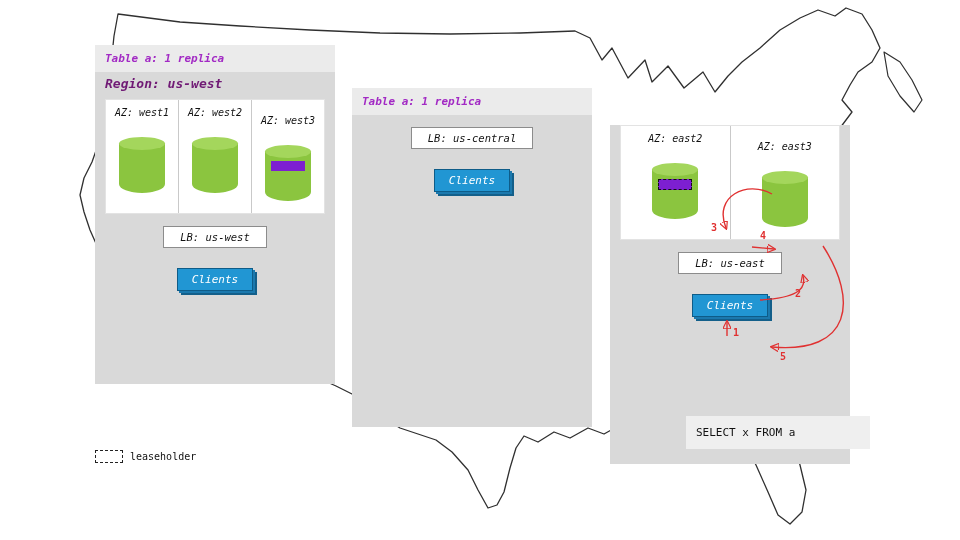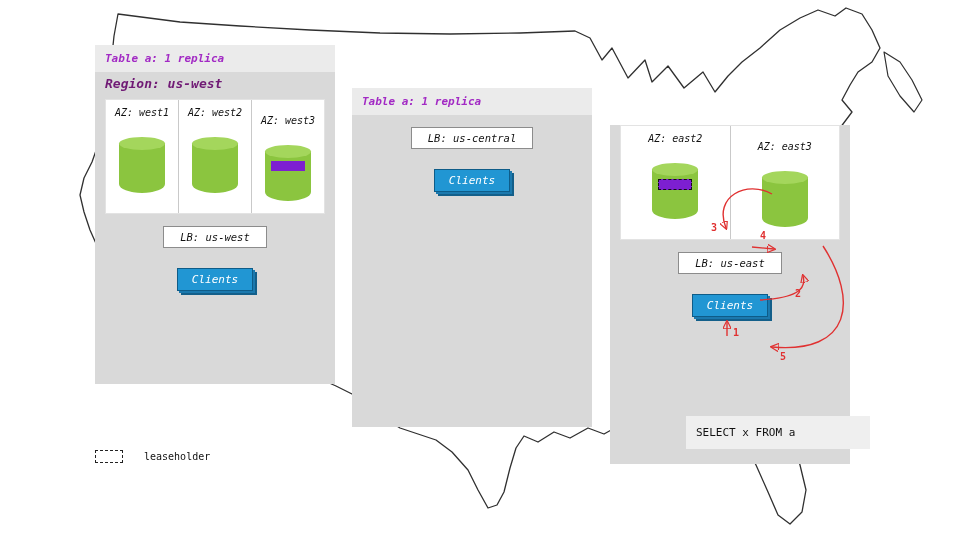--- a/index.html
+++ b/index.html
@@ -44,21 +44,21 @@
 
   .clients { position:relative; margin:20px auto 0; width:fit-content;
              background:var(--clients-blue,#2196d3); color:#fff; font-size:11px;
              border:1px solid #0e5c88; padding:4px 14px;
              box-shadow:2px 2px 0 #1b79ae, 4px 4px 0 #135f8a; }
 
   .sql-box { position:absolute; left:686px; top:416px; width:164px; z-index:3;
              background:#efefef; padding:8px 10px; font-size:11px; color:#111; line-height:1.55; }
 
   .legend { position:absolute; left:95px; top:450px; z-index:3;
-            display:flex; align-items:center; gap:21px; }
+            display:flex; align-items:center; gap:7px; }
   .legend-box { width:26px; height:11px; background:#fff; border:1.5px dashed #222; }
   .legend-label { font-size:10px; color:#111; }
 </style>
 </head>
 <body>
 
 <div class="stage">
 
   <svg class="map" width="960" height="540" viewBox="0 0 960 540">
     <path d="M118,14 L180,22 L240,26 L310,30 L380,33 L450,34 L520,33 L575,31 L590,38 L602,60 L612,48

